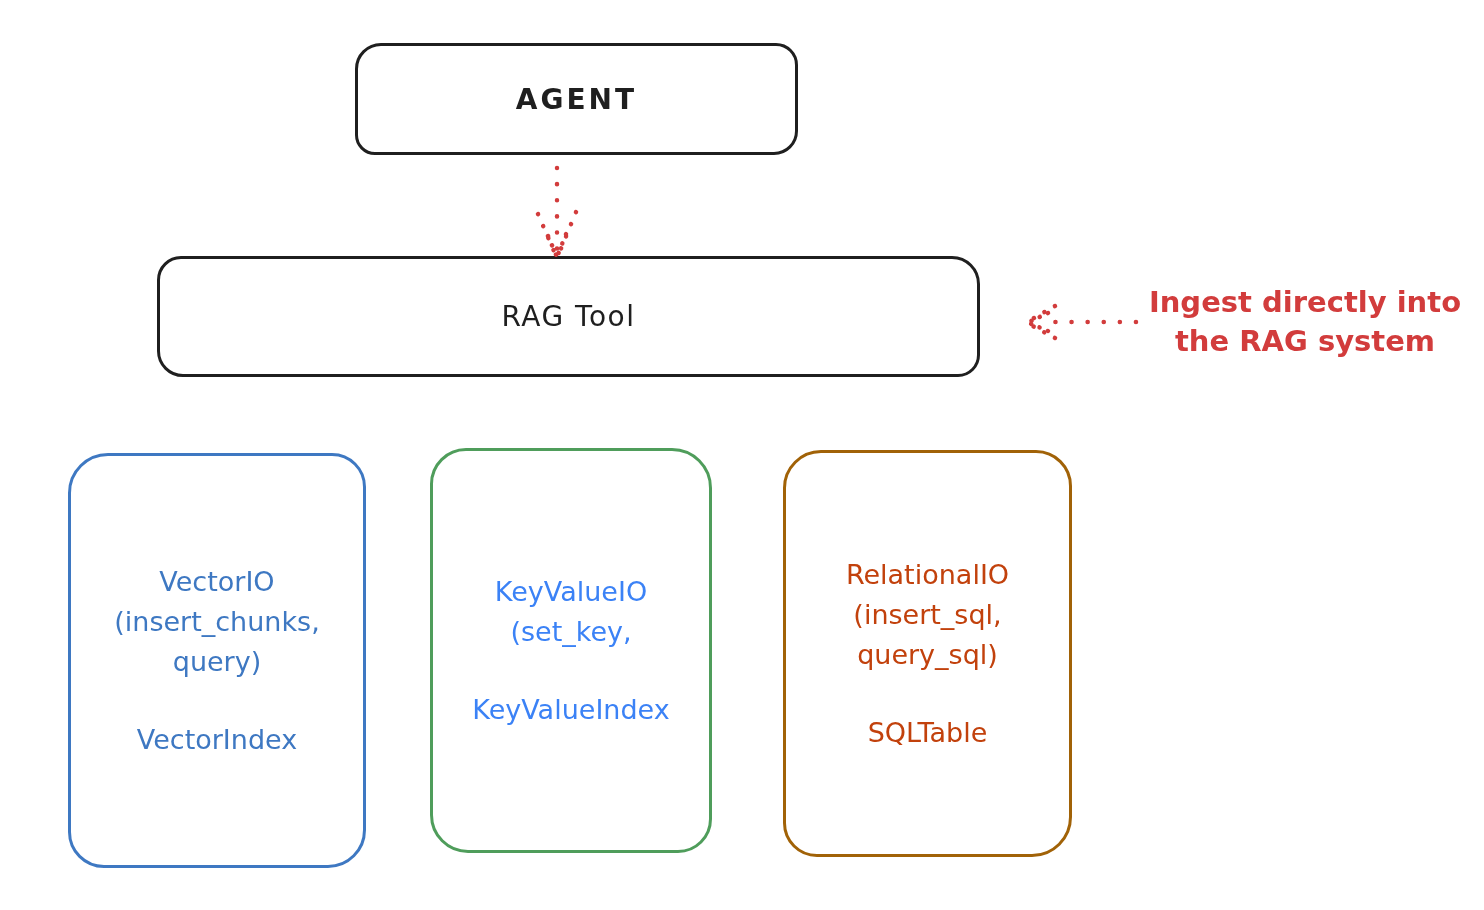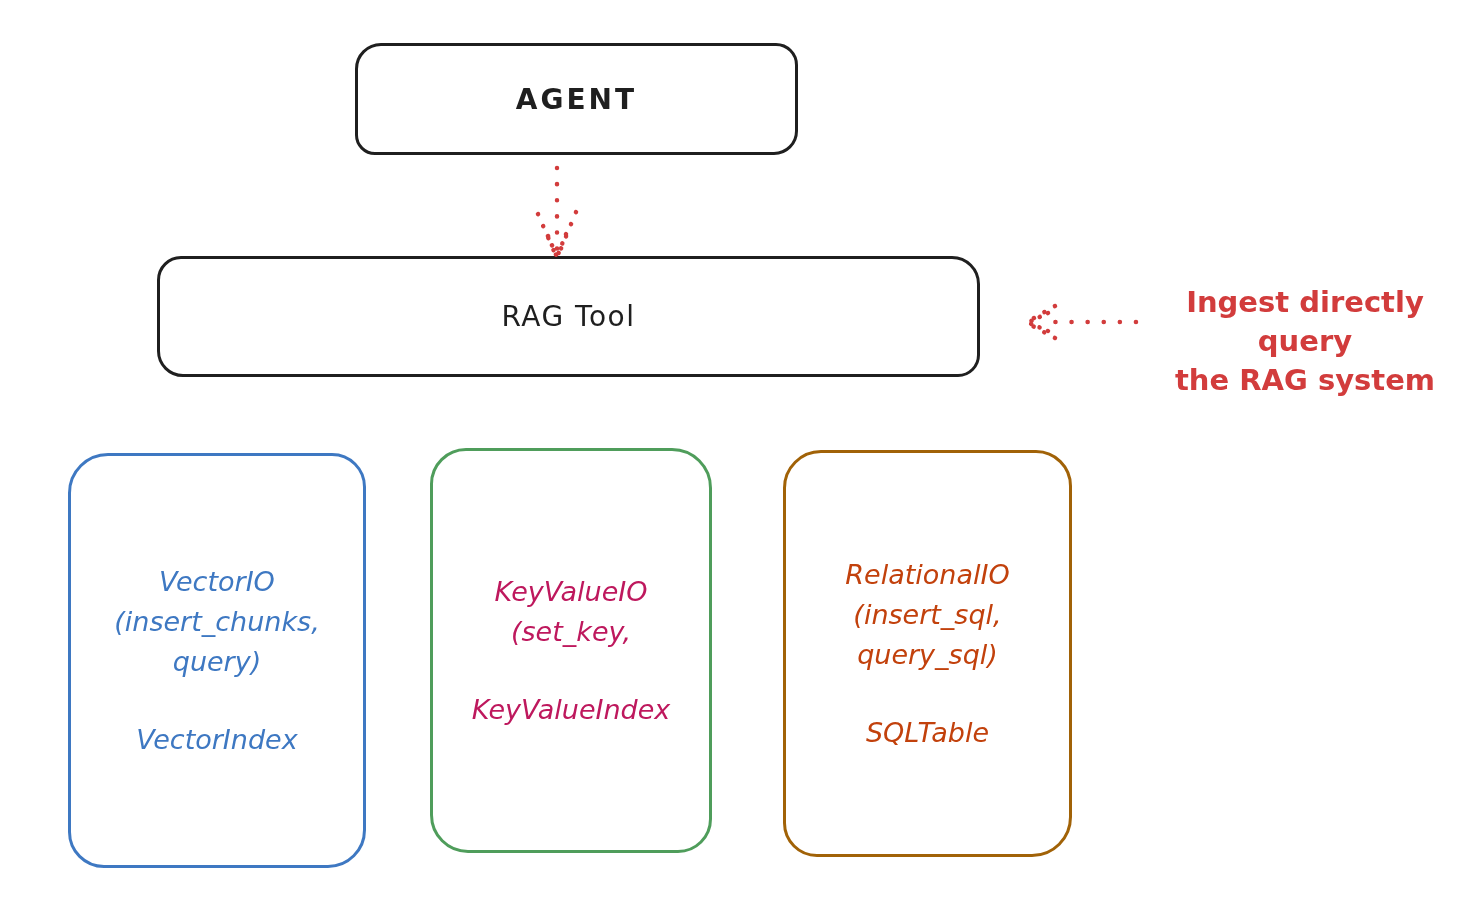--- a/index.html
+++ b/index.html
@@ -45,33 +45,32 @@
   .storage {
     position: absolute;
     display: flex;
     flex-direction: column;
     align-items: center;
     justify-content: center;
     text-align: center;
     background: #ffffff;
     font-size: 27px;
     line-height: 40px;
-    font-style: italic;
   }
   .storage-vector {
     left: 68px; top: 453px; width: 298px; height: 415px;
     border: 3px solid #3e78c2;
     border-radius: 40px 34px 38px 36px;
     color: #3e78c2;
   }
   .storage-keyvalue {
     left: 430px; top: 448px; width: 282px; height: 405px;
     border: 3px solid #4f9d5b;
     border-radius: 36px 40px 34px 38px;
-    color: #be185d;
+    color: #3b82f6;
   }
   .storage-relational {
     left: 783px; top: 450px; width: 289px; height: 407px;
     border: 3px solid #a16207;
     border-radius: 38px 36px 40px 34px;
     color: #c2410c;
   }
   .storage .gap { height: 38px; }
 
   
@@ -118,21 +117,21 @@
     <g stroke="#d23c3c" stroke-width="4.5" stroke-linecap="round" fill="none">
       <path d="M 1136 322 L 1048 322" stroke-dasharray="0.1 16"></path>
       <path d="M 1055 306 L 1027 322" stroke-dasharray="0.1 12"></path>
       <path d="M 1055 338 L 1027 323" stroke-dasharray="0.1 12"></path>
       <path d="M 1048 313 L 1029 322" stroke-dasharray="0.1 9"></path>
       <path d="M 1048 331 L 1029 323" stroke-dasharray="0.1 9"></path>
     </g>
   </svg>
 
   <div class="annotation">
-    <div>Ingest directly query</div>
+    <div>Ingest directly into</div>
     <div>the RAG system</div>
   </div>
 
   <div class="storage storage-vector">
     <div>VectorIO</div>
     <div>(insert_chunks,</div>
     <div>query)</div>
     <div class="gap"></div>
     <div>VectorIndex</div>
   </div>

